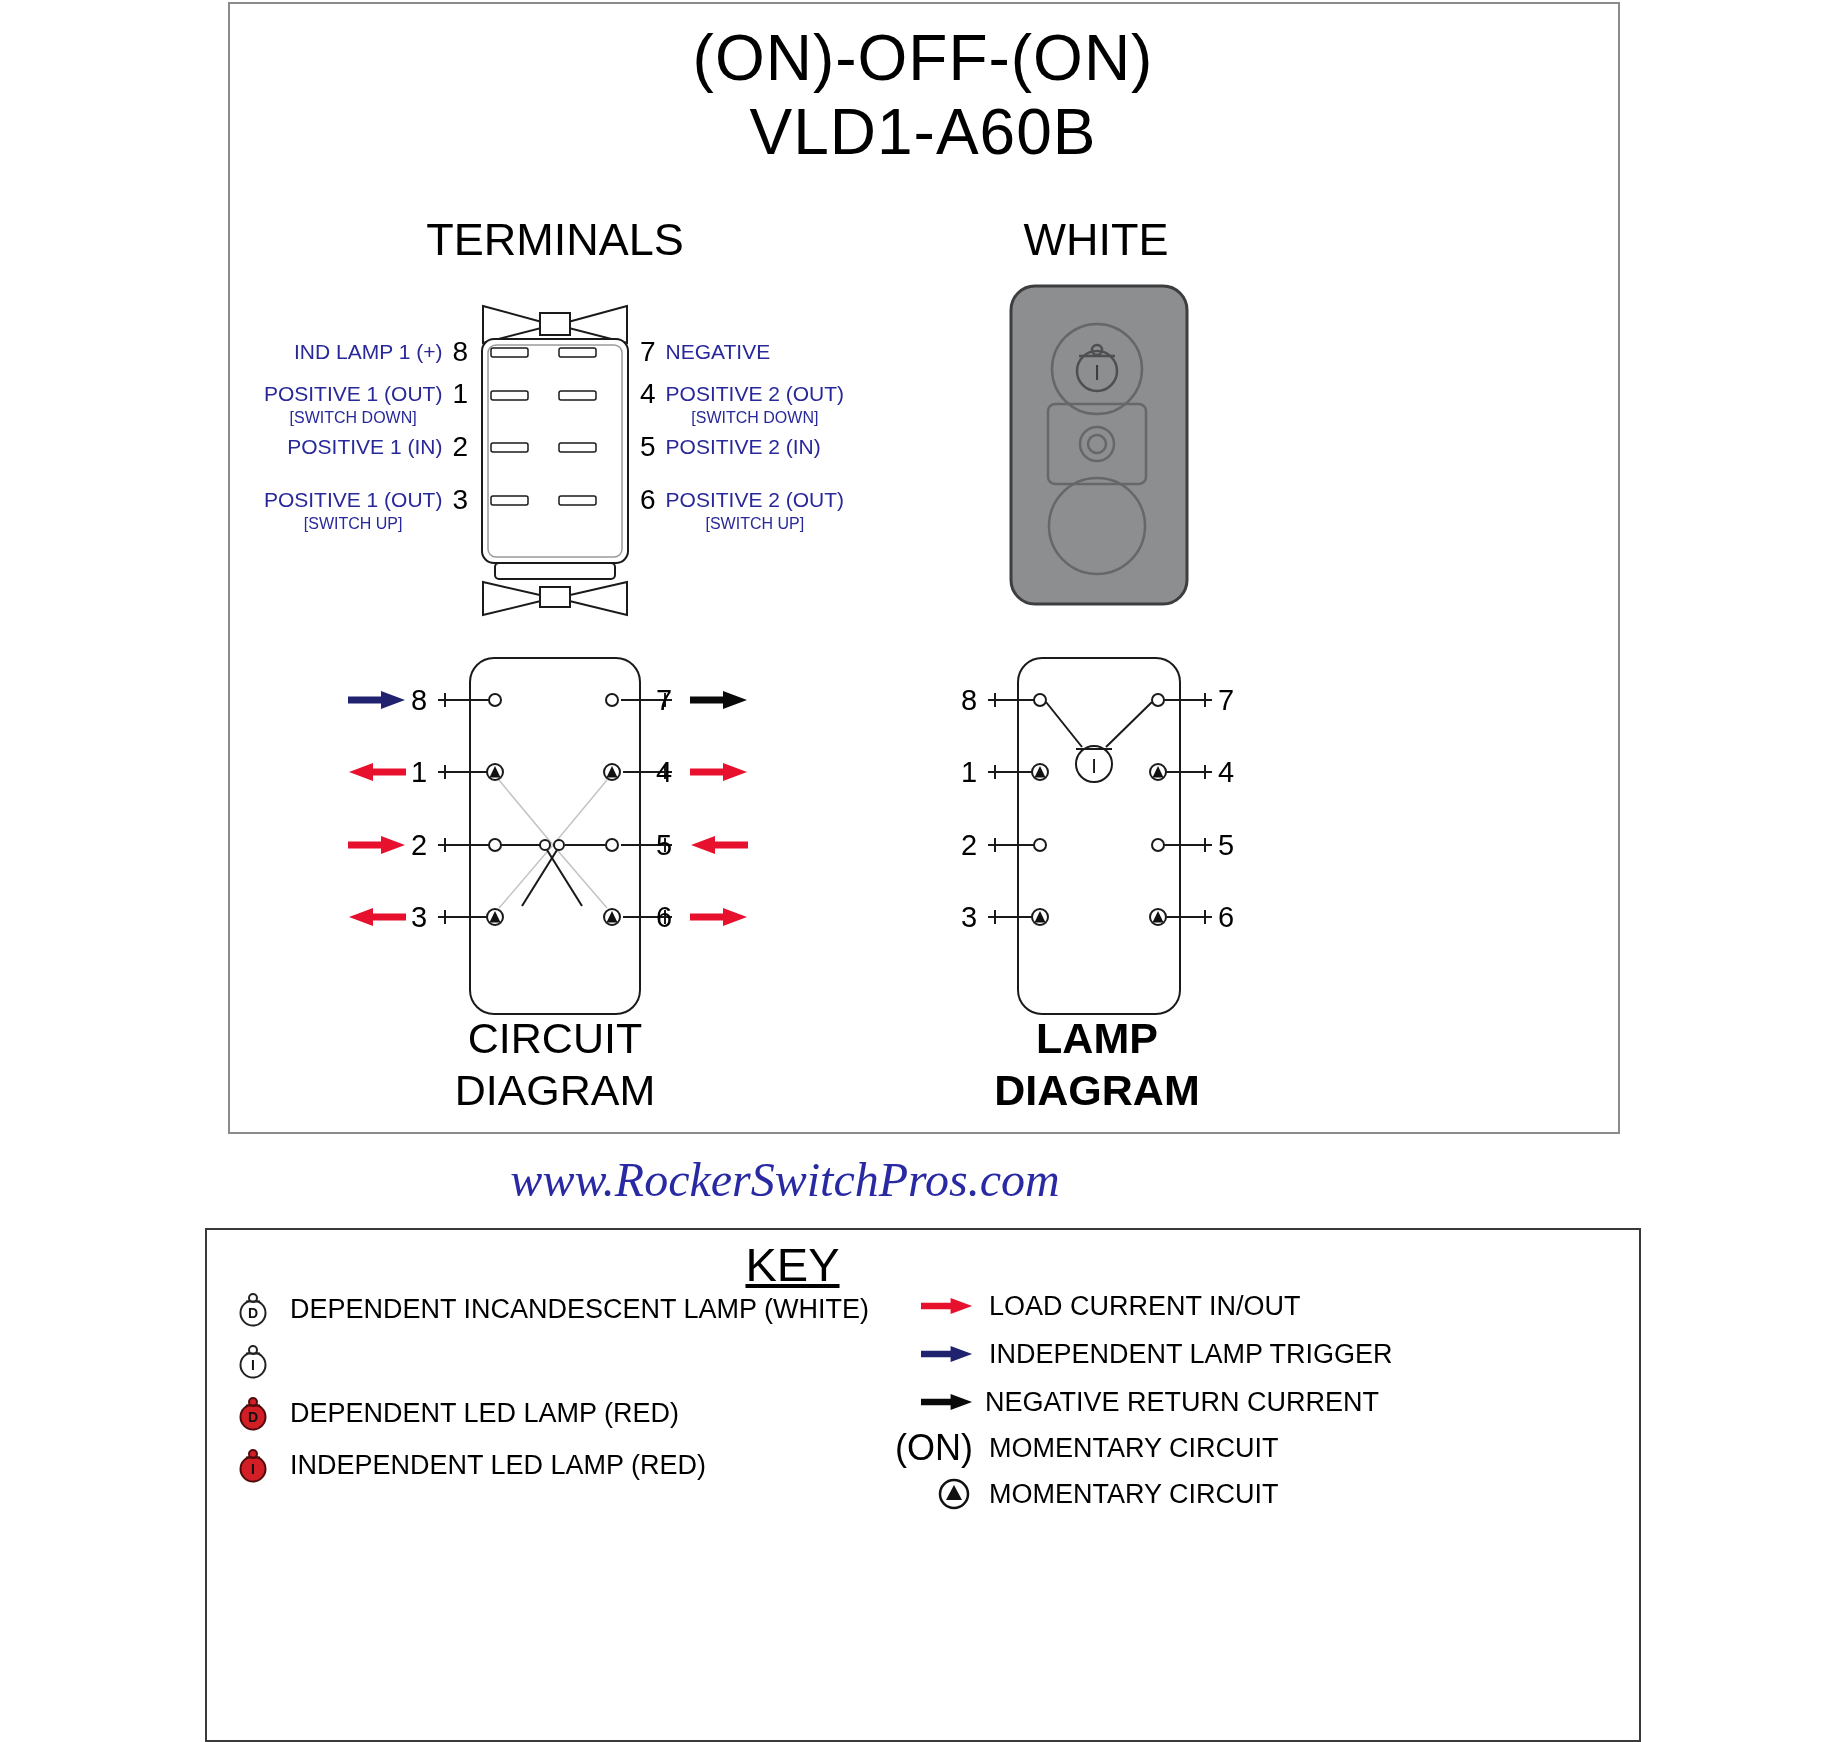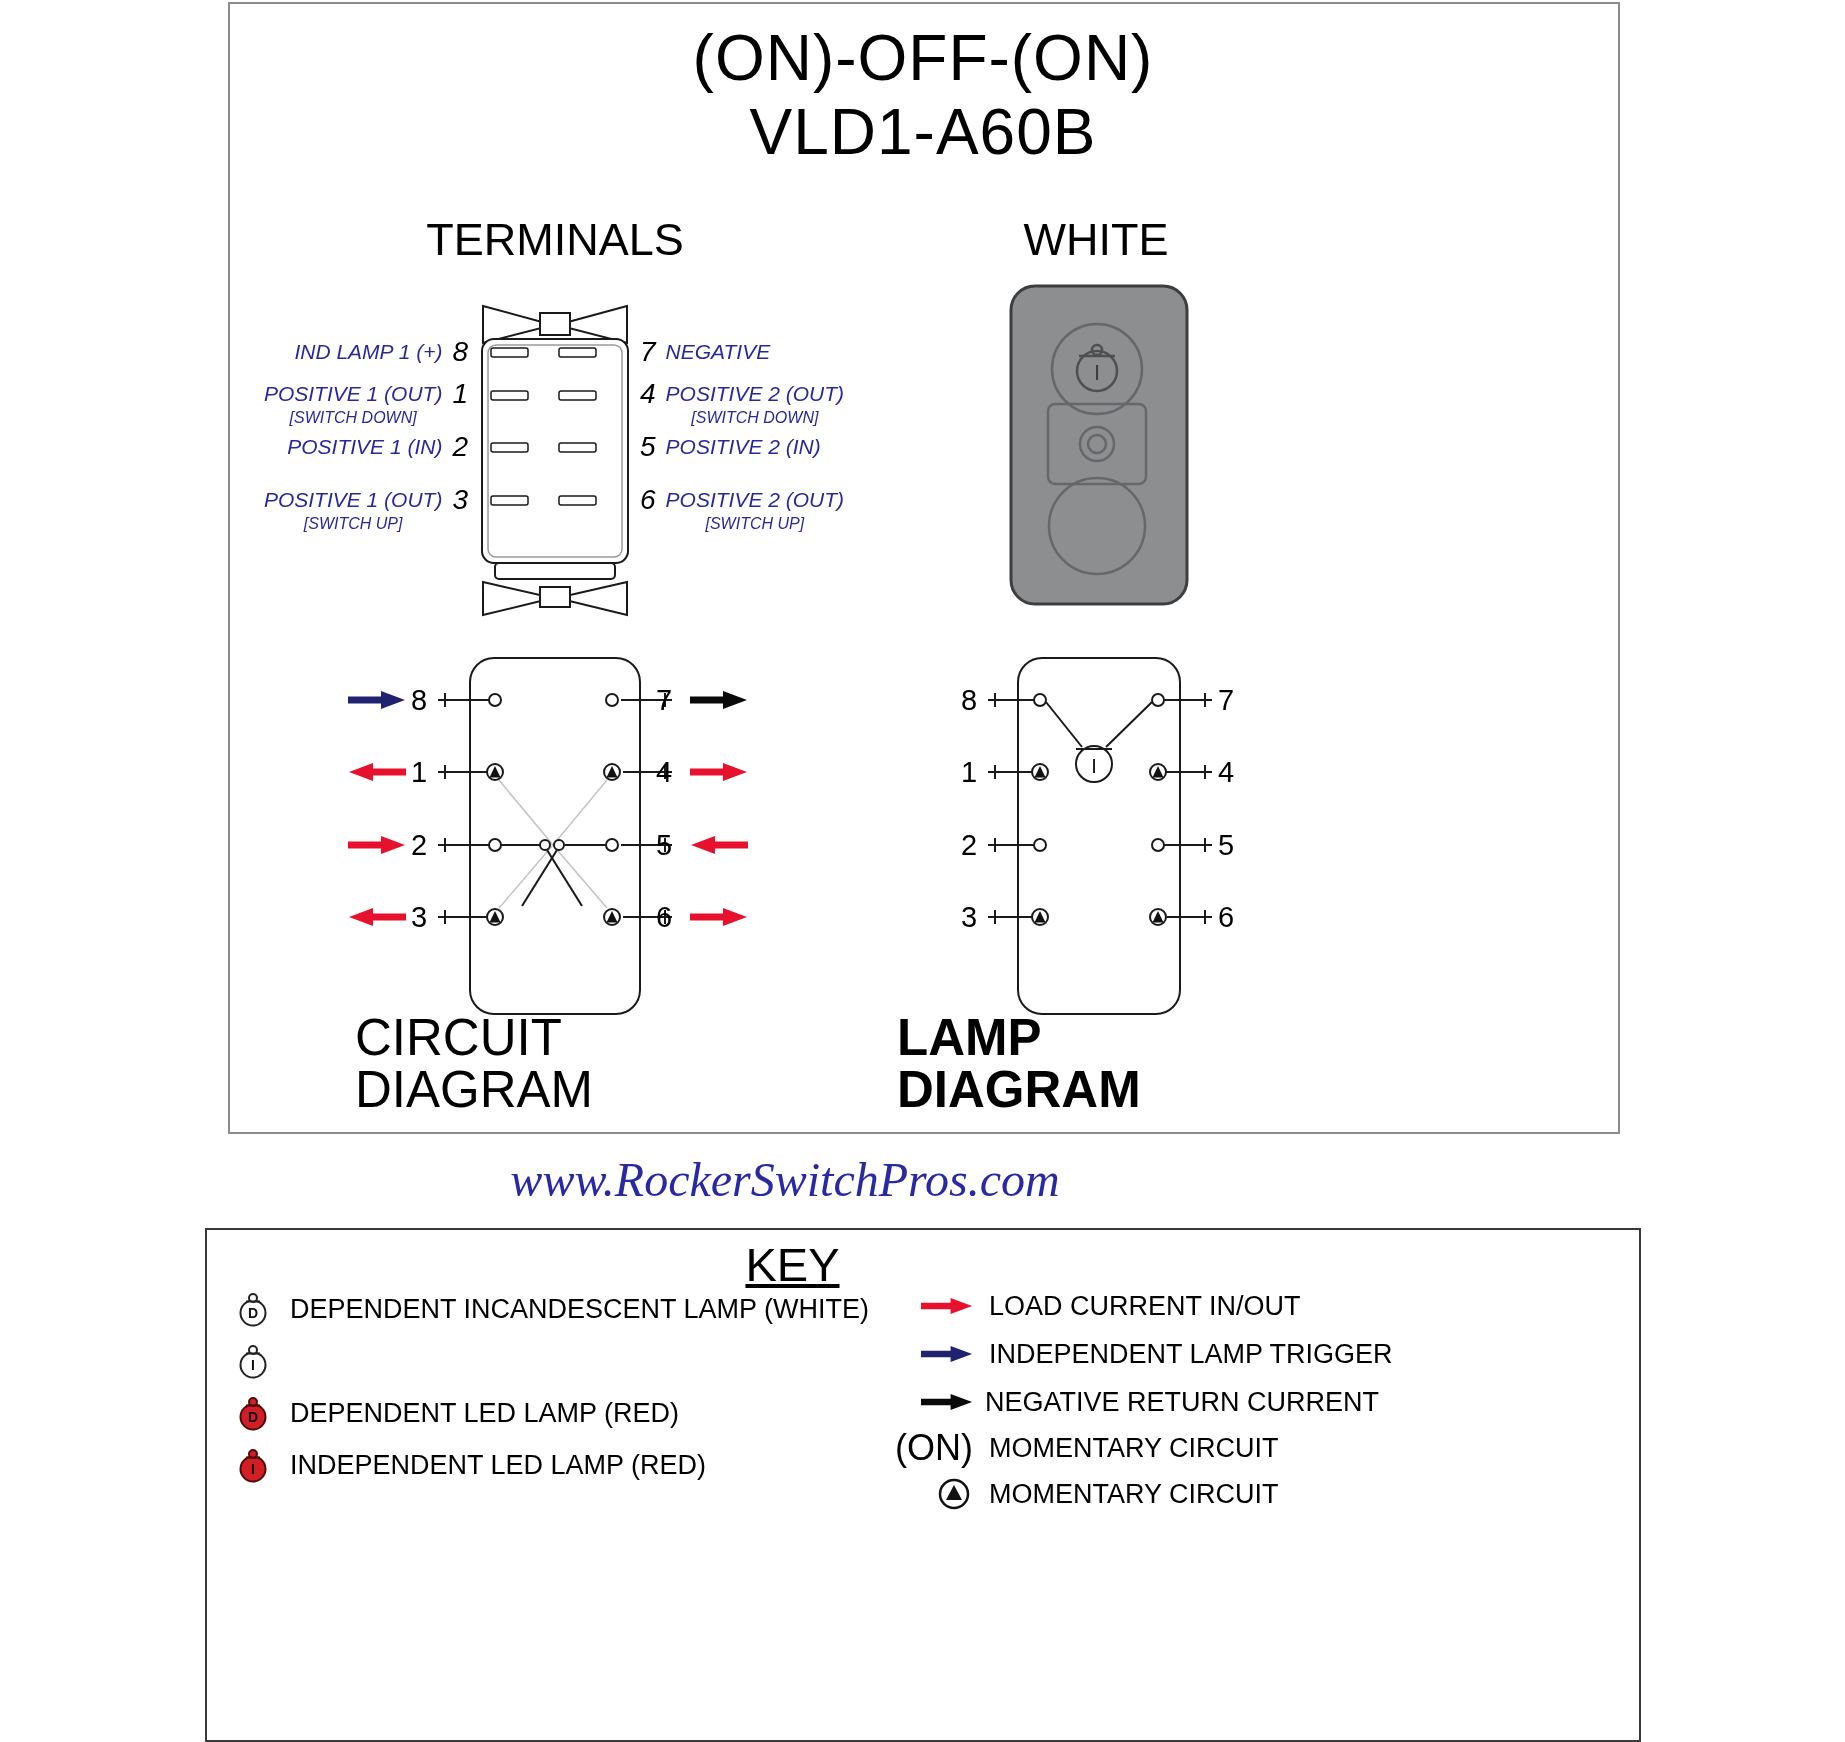--- a/index.html
+++ b/index.html
@@ -11,36 +11,36 @@
 
   .title-line{left:228px;width:1390px;text-align:center;font-size:64px;line-height:72px;letter-spacing:1px;}
   .title-1{top:22px;}
   .title-2{top:96px;}
 
   .section-heading{font-size:45px;line-height:50px;text-align:center;}
   .terminals-heading{left:330px;top:215px;width:450px;}
   .lamps-heading{left:920px;top:215px;width:352px;}
 
   
-  .t-row{position:absolute;display:flex;gap:10px;align-items:flex-start;font-style:italic;}
+  .t-row{position:absolute;display:flex;gap:10px;align-items:flex-start;}
   .t-left{left:198px;width:270px;justify-content:flex-end;}
   .t-right{left:640px;width:300px;justify-content:flex-start;}
   .t-col{display:flex;flex-direction:column;align-items:center;}
   .t-label{font-size:21px;line-height:28px;color:#28289A;white-space:nowrap;}
   .t-sub{font-size:16px;line-height:19px;color:#28289A;white-space:nowrap;text-align:center;}
   .t-num{font-size:28px;line-height:28px;color:#000;}
   .tl-8{top:338px;}.tl-1{top:380px;}.tl-2{top:433px;}.tl-3{top:486px;}
   .tr-7{top:338px;}.tr-4{top:380px;}.tr-5{top:433px;}.tr-6{top:486px;}
 
   
   .pin-num{position:absolute;width:32px;text-align:center;font-size:29px;line-height:32px;}
 
   .arrow{position:absolute;}
 
-  .diagram-heading{font-size:51px;line-height:52px;}
+  .diagram-heading{font-size:43px;line-height:52px;text-align:center;}
   .circuit-heading{left:355px;top:1012px;width:400px;}
   .lampdiag-heading{left:897px;top:1012px;width:400px;font-weight:bold;}
 
   .website{left:110px;top:1152px;width:1350px;text-align:center;
            font-family:"Liberation Serif",serif;font-style:italic;
            font-size:48px;line-height:56px;color:#2929A3;}
 
   .key-box{left:205px;top:1228px;width:1432px;height:510px;border:2px solid #3a3a3a;background:#fff;}
   .key-heading{left:205px;top:1238px;width:1175px;text-align:center;font-size:47px;line-height:54px;
                text-decoration:underline;}

